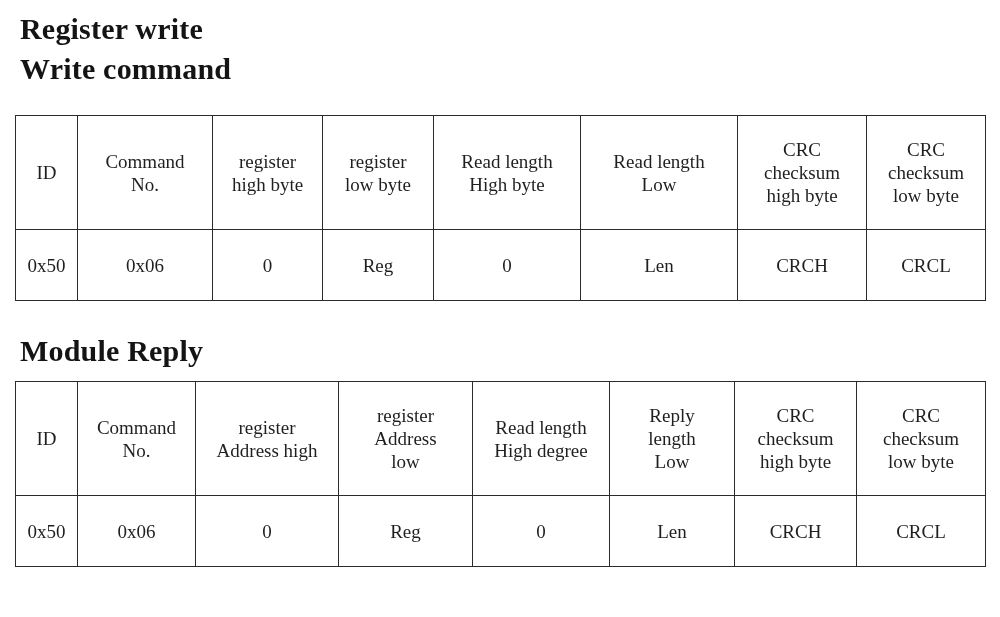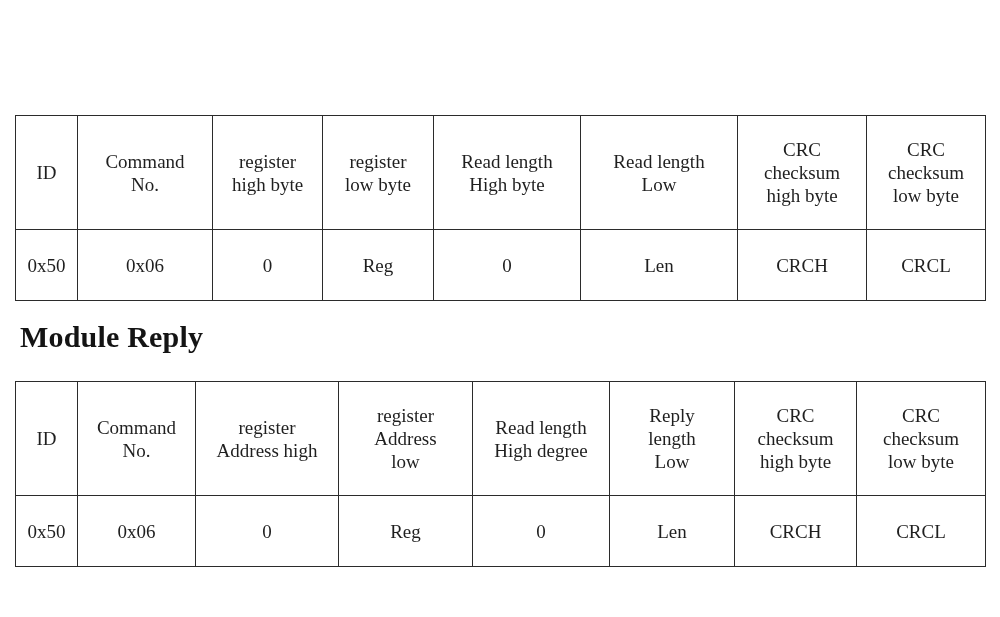--- a/index.html
+++ b/index.html
@@ -25,21 +25,21 @@
     font-weight: bold;
     font-size: 30px;
     line-height: 38px;
     color: #141414;
     margin: 0;
     letter-spacing: 0.2px;
     white-space: nowrap;
   }
   #heading-register-write { position: absolute; left: 20px; top: 10px; }
   #heading-write-command  { position: absolute; left: 20px; top: 50px; }
-  #heading-module-reply   { position: absolute; left: 20px; top: 318px; }
+  #heading-module-reply   { position: absolute; left: 20px; top: 332px; }
 
   table.frame {
     position: absolute;
     border-collapse: collapse;
     table-layout: fixed;
     background: #ffffff;
   }
   table.frame td {
     border: 1px solid #2b2b2b;
     padding: 0 2px;
@@ -67,21 +67,23 @@
   #table-write-command { left: 15px; top: 115px; width: 970px; }
   
   #table-module-reply  { left: 15px; top: 381px; width: 970px; }
   .two-line { white-space: pre-line; }
 </style>
 </head>
 <body>
 
 <div class="page">
 
+  <h1 class="heading" id="heading-register-write">Register write</h1>
 
+  <h2 class="heading" id="heading-write-command">Write command</h2>
 
   <table class="frame" id="table-write-command">
     <colgroup>
       <col style="width:62px">
       <col style="width:135px">
       <col style="width:110px">
       <col style="width:111px">
       <col style="width:147px">
       <col style="width:157px">
       <col style="width:129px">

